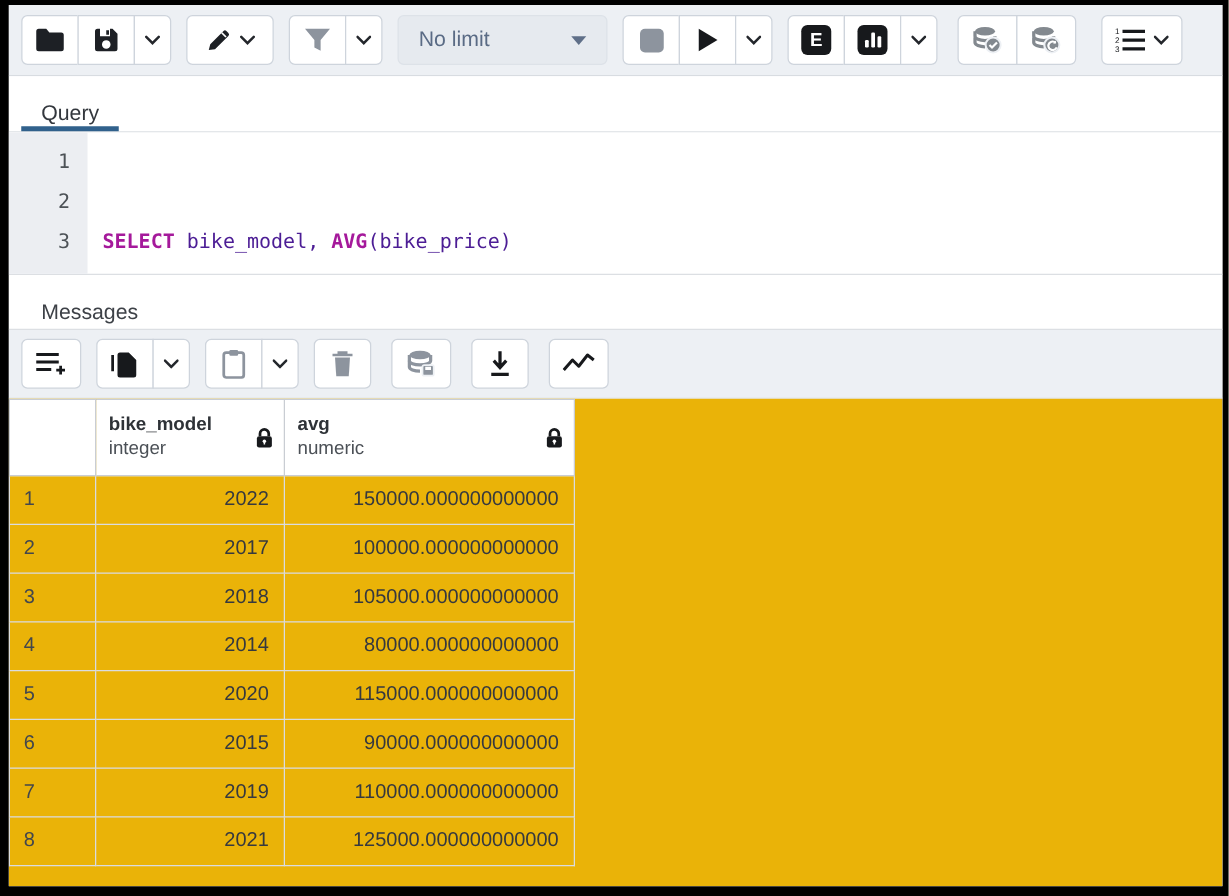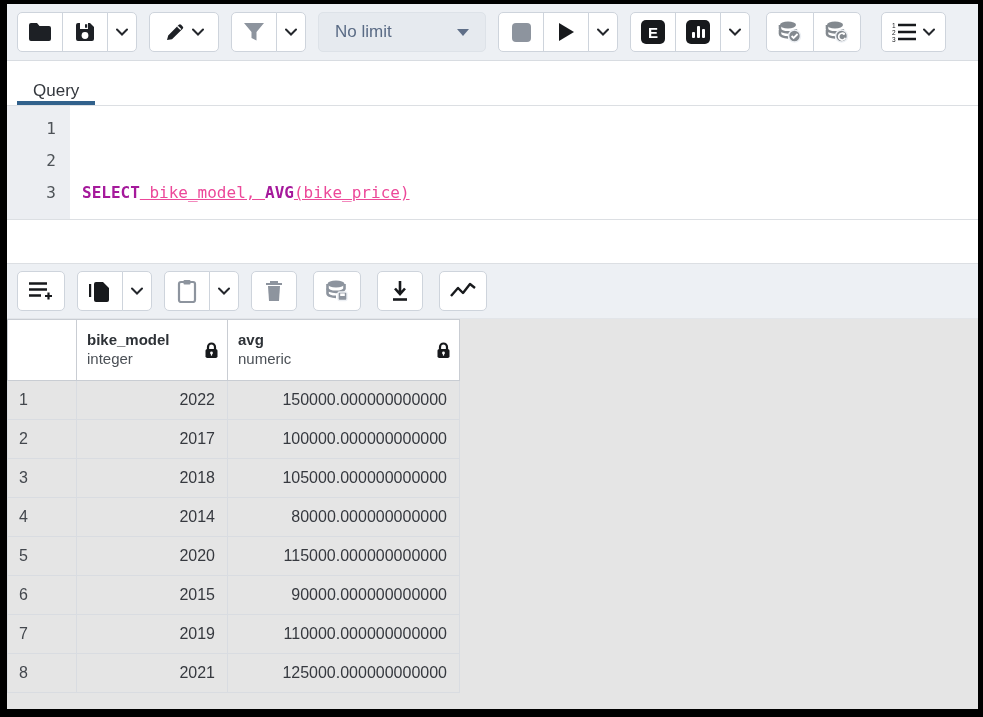--- a/index.html
+++ b/index.html
@@ -58,24 +58,24 @@
 
   
   .editor { background:#fff; display:flex; flex:0 0 auto; height:114px;
             border-bottom:1px solid #dcdfe3; }
   .gutter { width:63px; background:#eceef2; color:#4d5257; text-align:right;
             padding:7px 14px 0 0; font-family:"DejaVu Sans Mono", monospace; font-size:16px;
             line-height:32px; flex:0 0 auto; }
   .code { padding:7px 0 0 12px; font-family:"DejaVu Sans Mono", monospace; font-size:16px;
           line-height:32px; white-space:pre; }
   .kw { color:#a5199b; font-weight:bold; }
-  .ident { color:#ec4899;text-decoration:underline; }
+  .ident { color:#4c1d95; }
 
   
-  .grid-area { background:#e5e5e5; flex:1 1 auto; padding:0; overflow:hidden; }
+  .grid-area { background:#eab308; flex:1 1 auto; padding:0; overflow:hidden; }
   table.grid { border-collapse:collapse; table-layout:fixed; }
   .grid th, .grid td { border:1px solid #d9dce1; }
   .grid th { background:#fff; text-align:left; vertical-align:middle; height:61px; padding:6px 8px 6px 10px; }
   .grid .rownum-col { width:69px; }
   .grid .model-col  { width:151px; }
   .grid .avg-col    { width:232px; }
   .col-head { display:flex; align-items:center; justify-content:space-between; }
   .col-names { display:flex; flex-direction:column; line-height:1.25; }
   .col-name { font-size:15px; font-weight:bold; color:#2e3237; }
   .col-type { font-size:15px; font-weight:normal; color:#4b5056; }
@@ -254,20 +254,21 @@
       <div>3</div>
     </div>
     <div class="code">
       <div><span class="kw">SELECT</span><span class="ident"> bike_model, </span><span class="kw">AVG</span><span class="ident">(bike_price)</span></div>
       <div><span class="kw">FROM</span><span class="ident"> bike_details</span></div>
       <div><span class="kw">GROUP BY</span><span class="ident"> bike_model;</span></div>
     </div>
   </div>
 
   <div class="tabs tabs-2">
+    <div class="tab">Messages</div>
   </div>
 
   <div class="toolbar toolbar-2">
     <div class="tb-group">
       <div class="btn">
         <span class="icon">
           <svg width="26" height="22" viewBox="0 0 26 22">
               <path d="M1 3.5 h18 M1 9.5 h18 M1 15.5 h12" stroke="#17191c" stroke-width="2.4"></path>
               <path d="M20 16 h7 M23.5 12.5 v7" stroke="#17191c" stroke-width="2.2" transform="translate(-3,0)"></path>
             </svg>

